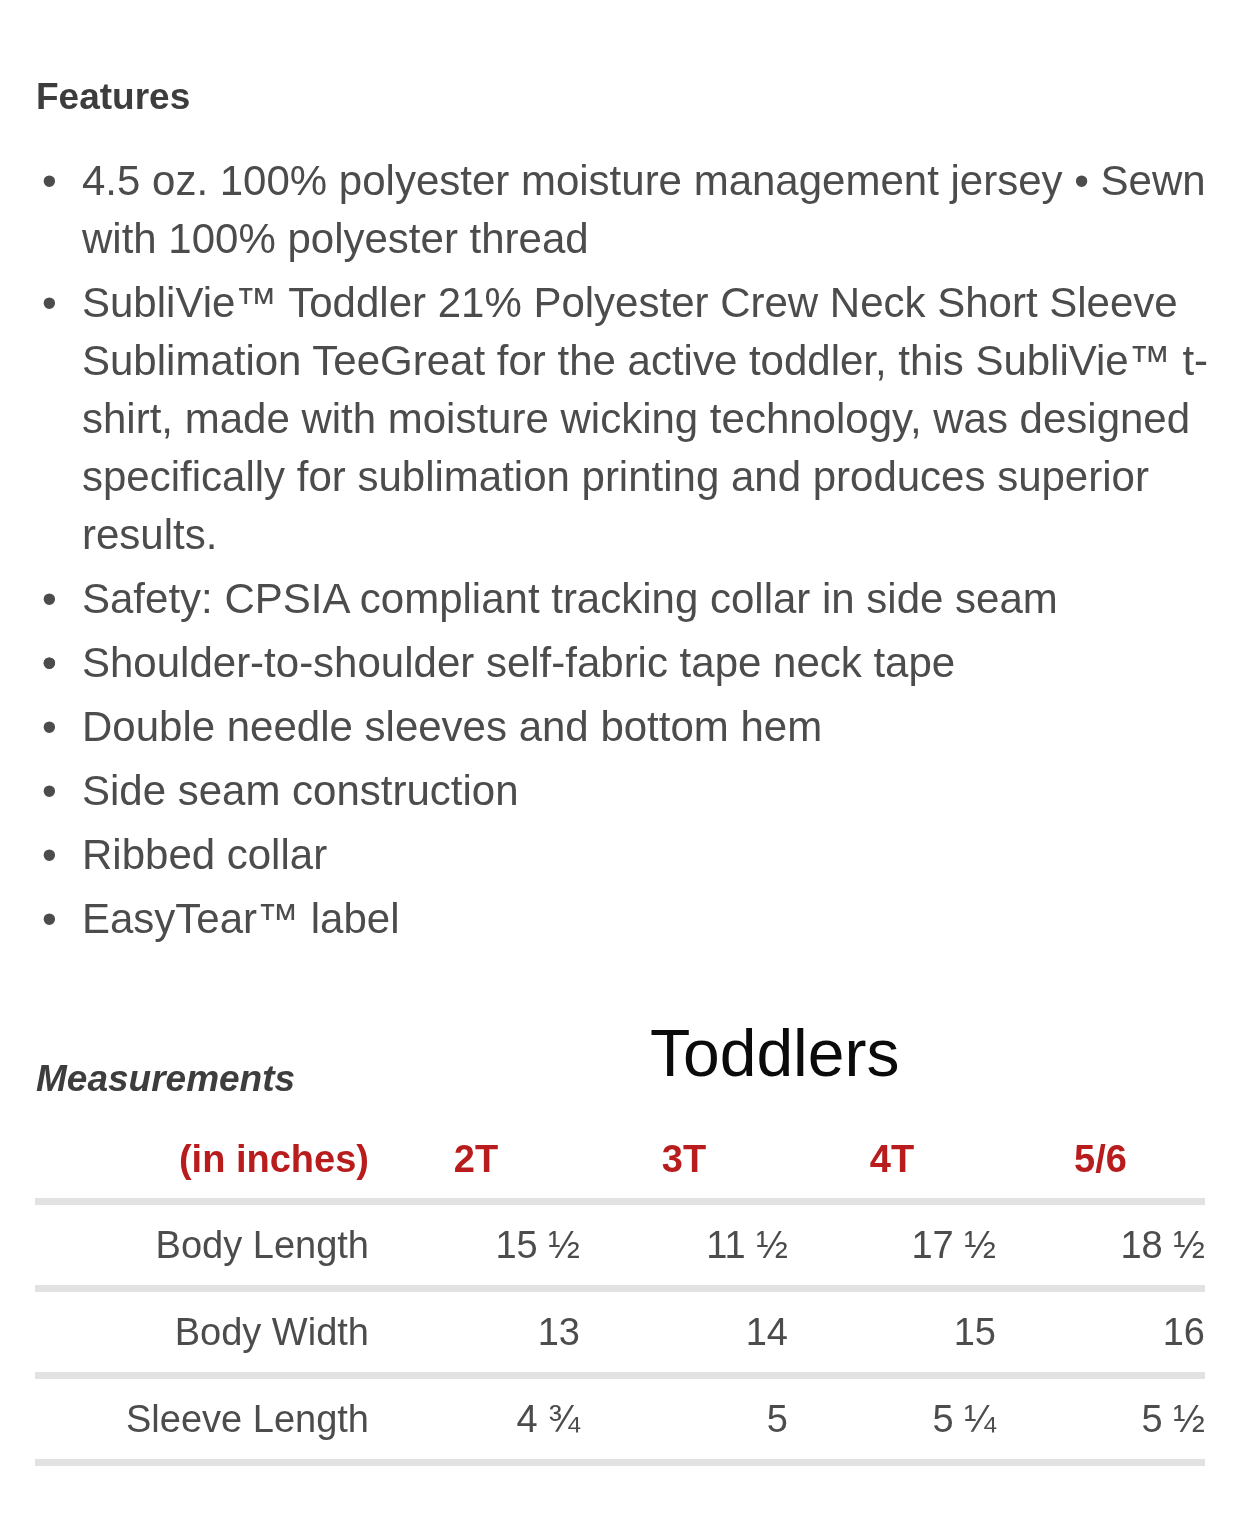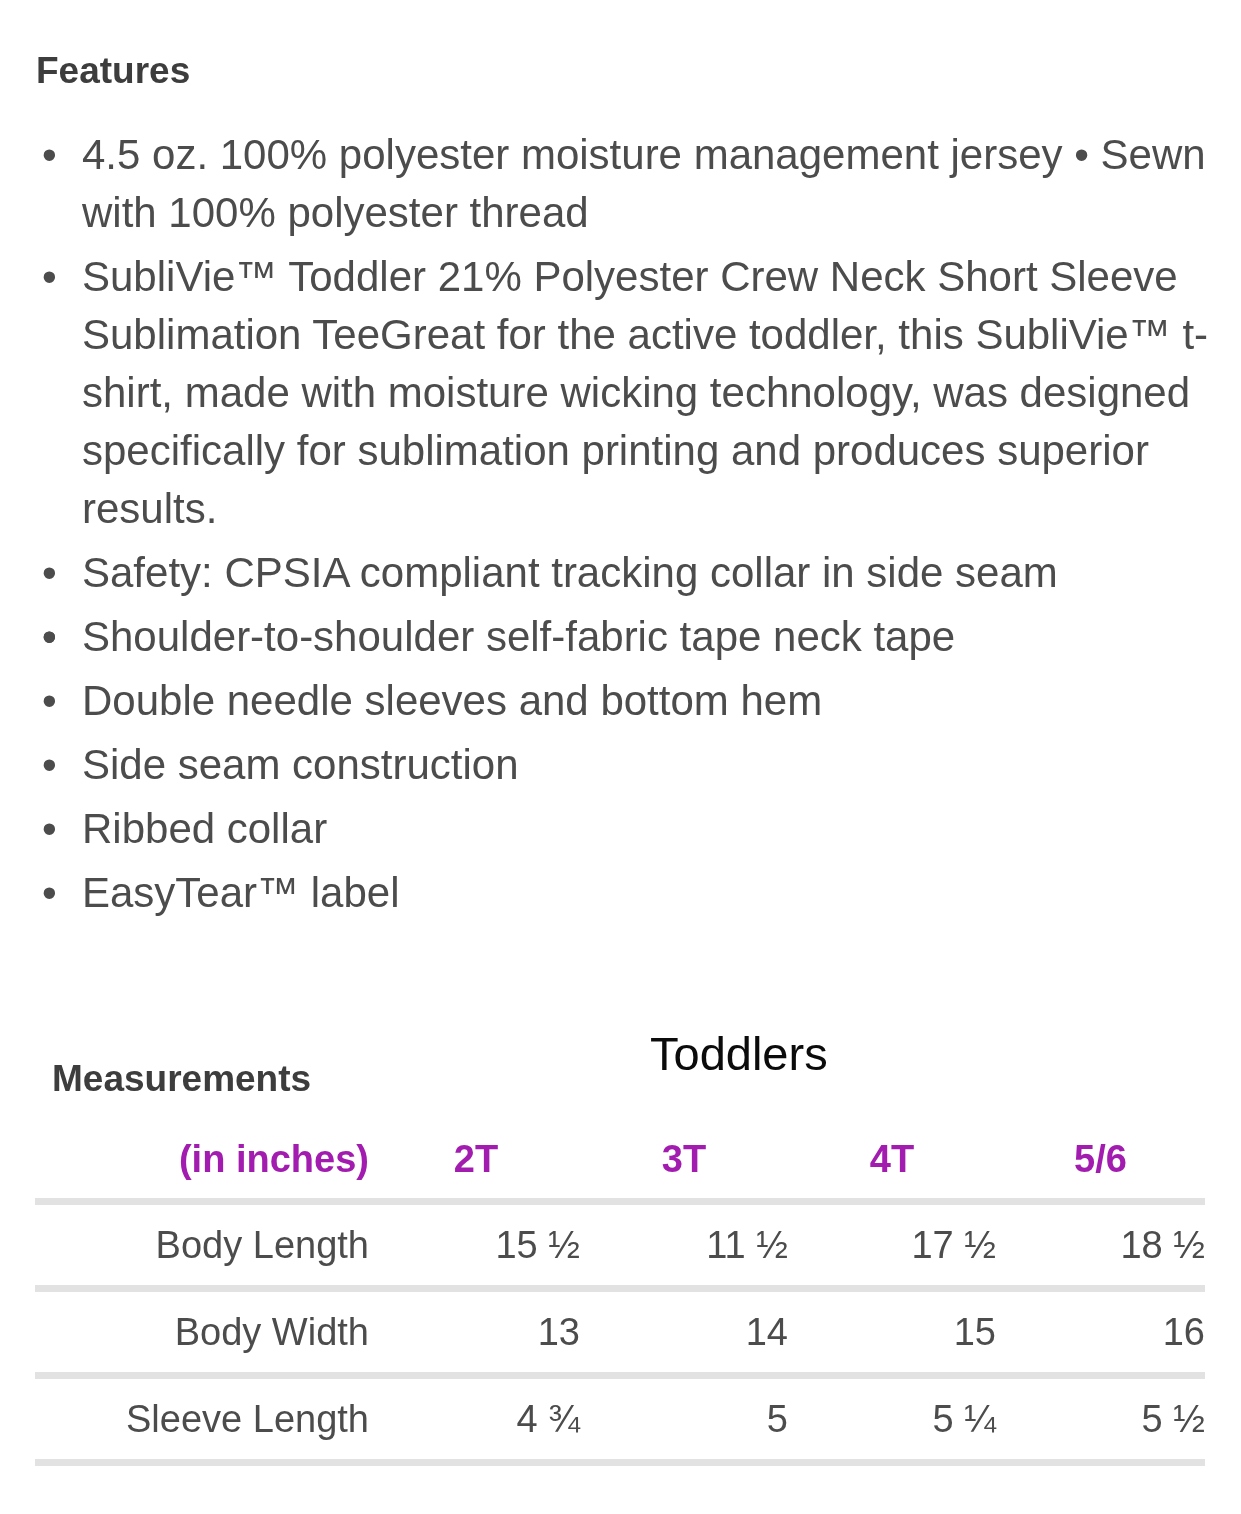--- a/index.html
+++ b/index.html
@@ -13,21 +13,21 @@
     overflow: hidden;
   }
   h2 {
     margin: 0;
     font-size: 37px;
     font-weight: 700;
     color: #3d3d3d;
     line-height: 1.15;
   }
   
-  .features-section { padding-top: 50px; }
+  .features-section { padding-top: 76px; }
   .features-heading { margin-left: 36px; }
   .features-list {
     margin: 33px 0 0 0;
     padding-left: 82px;
     width: 1129px;
     list-style: none;
     font-size: 42px;
     line-height: 58px;
     color: #4c4c4c;
   }
@@ -38,37 +38,37 @@
     top: 0;
     line-height: 58px;
   }
   
   .measure-section { position: absolute; top: 1012px; left: 0; width: 1241px; }
   .measure-head { position: relative; height: 108px; }
   .table-title {
     position: absolute;
     left: 650px;
     top: 6px;
-    font-size: 47px;
+    font-size: 66px;
     line-height: 71px;
     color: #0b0b0b;
     font-weight: 400;
   }
-  .measurements-heading { position: absolute; left: 52px; top: 46px; }
+  .measurements-heading { position: absolute; left: 36px; top: 46px; font-style: italic; }
   table.size-table {
     border-collapse: collapse;
     table-layout: fixed;
     margin-left: 35px;
     width: 1170px;
     font-size: 38px;
     color: #4c4c4c;
   }
   table.size-table th {
     font-weight: 700;
-    color: #a21caf;
+    color: #b91c1c;
     height: 78px;
     vertical-align: middle;
     text-align: center;
     border-bottom: 7px solid #e2e2e2;
     padding: 0;
   }
   table.size-table td {
     height: 80px;
     vertical-align: middle;
     text-align: right;

